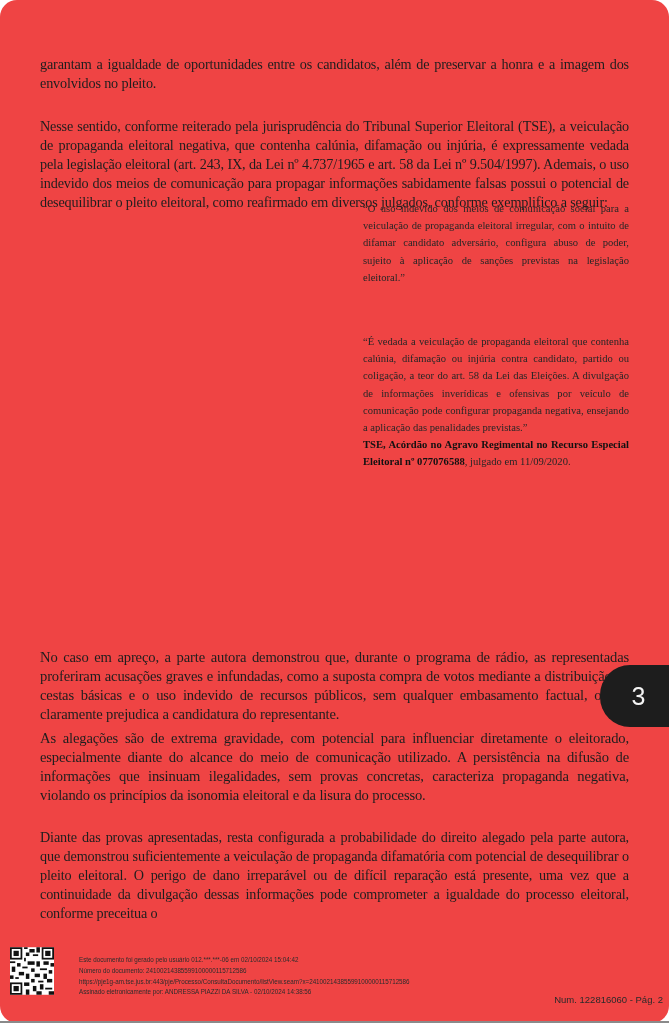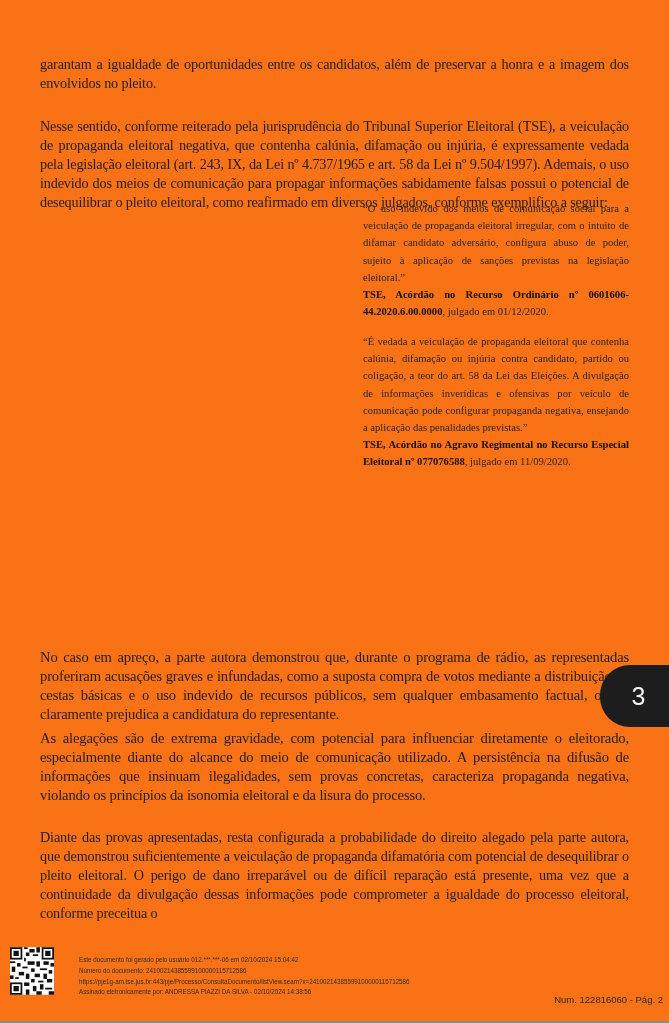--- a/index.html
+++ b/index.html
@@ -1,17 +1,17 @@
 <!DOCTYPE html>
 <html><head>
 <meta charset="utf-8">
 <style>
   html, body { margin: 0; padding: 0; background: #ffffff; }
   body { width: 669px; height: 1023px; position: relative; overflow: hidden; color: #1e1e1e; }
-  .page { position: absolute; left: 0; top: 0; width: 669px; height: 1023px; background: #f97316; }
+  .page { position: absolute; left: 0; top: 0; width: 669px; height: 1023px; background: #ef4444; border-radius: 17px; }
   .body-text {
     position: absolute; left: 40px; width: 589px;
     font-family: "Liberation Serif", "DejaVu Serif", serif;
     font-size: 14.2px; line-height: 19px; text-align: justify;
     margin: 0; letter-spacing: -0.15px;
   }
   .quote-block {
     position: absolute; left: 363px; width: 266px;
     font-family: "Liberation Serif", "DejaVu Serif", serif;
     font-size: 10.6px; line-height: 17.2px; text-align: justify; margin: 0;
@@ -43,21 +43,20 @@
 <body>
 
 <div class="page">
 
   <p class="body-text" style="top:55px;">garantam a igualdade de oportunidades entre os candidatos, além de preservar a honra e a imagem dos envolvidos no pleito.</p>
 
   <p class="body-text" style="top:117px;">Nesse sentido, conforme reiterado pela jurisprudência do Tribunal Superior Eleitoral (TSE), a veiculação de propaganda eleitoral negativa, que contenha calúnia, difamação ou injúria, é expressamente vedada pela legislação eleitoral (art. 243, IX, da Lei nº 4.737/1965 e art. 58 da Lei nº 9.504/1997). Ademais, o uso indevido dos meios de comunicação para propagar informações sabidamente falsas possui o potencial de desequilibrar o pleito eleitoral, como reafirmado em diversos julgados, conforme exemplifico a seguir:</p>
 
   <div class="quote-block" style="top:200px;">
     <div>“O uso indevido dos meios de comunicação social para a veiculação de propaganda eleitoral irregular, com o intuito de difamar candidato adversário, configura abuso de poder, sujeito à aplicação de sanções previstas na legislação eleitoral.”</div>
-    <div><b>TSE, Acórdão no Recurso Ordinário nº 0601606-44.2020.6.00.0000</b><span>, julgado em 01/12/2020.</span></div>
   </div>
 
   <div class="quote-block" style="top:333px;">
     <div>“É vedada a veiculação de propaganda eleitoral que contenha calúnia, difamação ou injúria contra candidato, partido ou coligação, a teor do art. 58 da Lei das Eleições. A divulgação de informações inverídicas e ofensivas por veículo de comunicação pode configurar propaganda negativa, ensejando a aplicação das penalidades previstas.”</div>
     <div><b>TSE, Acórdão no Agravo Regimental no Recurso Especial Eleitoral nº 077076588</b><span>, julgado em 11/09/2020.</span></div>
   </div>
 
   <div class="quote-block" style="top:512px;">
   </div>
 

